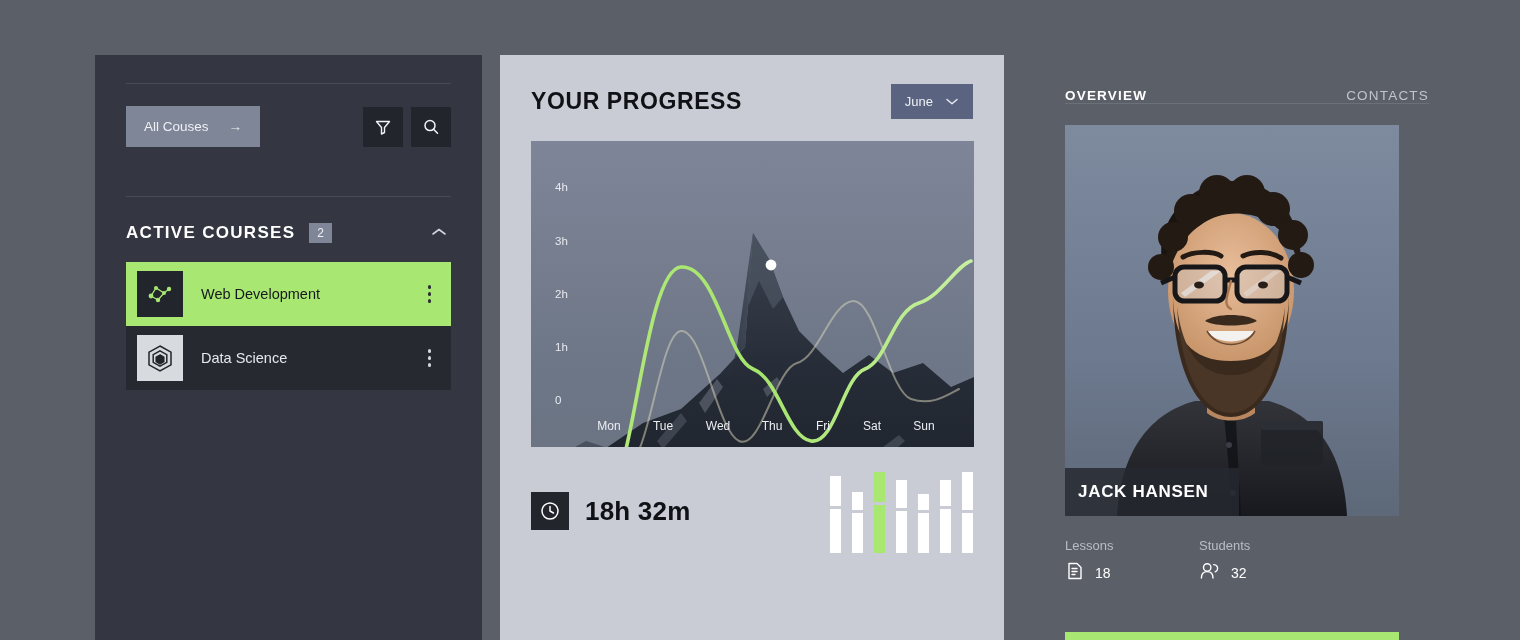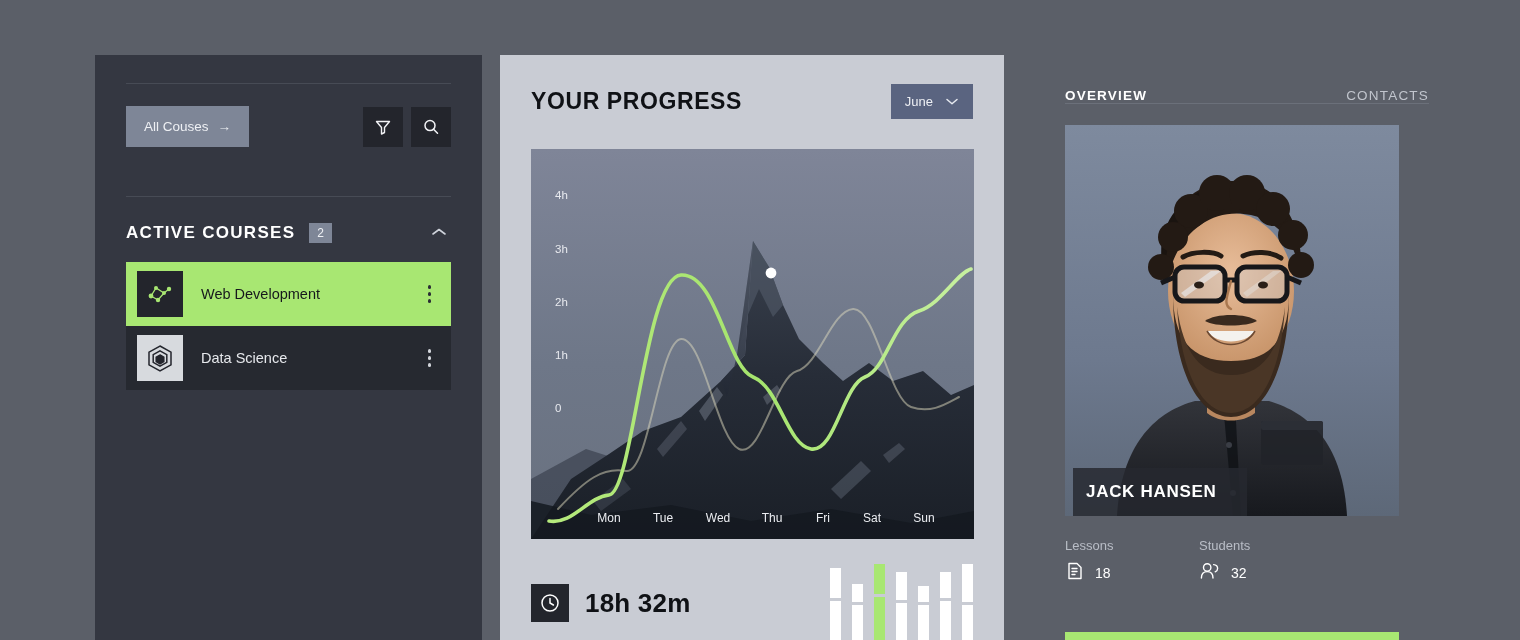--- a/index.html
+++ b/index.html
@@ -44,21 +44,21 @@
     display: flex; align-items: center; justify-content: space-between;
     padding: 22px 0 21px 0;
   }
   .all-courses-btn {
     background: #7e8697;
     border: none;
     color: #eef0f4;
     font-size: 13.5px;
     font-family: "Liberation Sans", sans-serif;
     padding: 13px 18px;
-    display: flex; align-items: center; gap: 9px;
+    display: flex; align-items: center; gap: 20px;
     cursor: pointer;
   }
   .icon-btn {
     width: 40px; height: 40px;
     background: #23252c;
     border: none;
     display: flex; align-items: center; justify-content: center;
     cursor: pointer;
     margin-left: 8px;
   }
@@ -165,22 +165,22 @@
     font-size: 13px;
     font-family: "Liberation Sans", sans-serif;
     padding: 10px 14px;
     display: flex; align-items: center; gap: 12px;
     cursor: pointer;
     justify-content: space-between;
   }
 
   .chart-box {
     position: relative;
-    margin-top: 30px;
-    width: 443px; height: 390px;
+    margin-top: 22px;
+    width: 443px; height: 306px;
     overflow: hidden;
     background: linear-gradient(178deg, #7e8496 0%, #787f92 34%, #6e7688 55%, #6a7284 100%);
   }
   .chart-box svg { position: absolute; inset: 0; }
   .ytick {
     position: absolute; left: 24px;
     color: #e8eaef; font-size: 11.5px;
     transform: translateY(-50%);
   }
   .xtick {
@@ -237,21 +237,21 @@
 
   .photo-card {
     position: relative;
     margin-top: 21px;
     width: 334px; height: 391px;
     overflow: hidden;
     background: linear-gradient(180deg, #7d899d 0%, #6f7b90 55%, #606b80 100%);
   }
   .photo-card svg { position: absolute; inset: 0; }
   .name-plate {
-    position: absolute; left: 8px; bottom: 0;
+    position: absolute; left: 0; bottom: 0;
     background: rgba(38,41,48,0.84);
     color: #ffffff;
     font-size: 17px; font-weight: bold;
     letter-spacing: 0.7px;
     padding: 14px 30px 14px 13px;
   }
 
   .stats-row {
     display: flex;
     margin-top: 22px;

